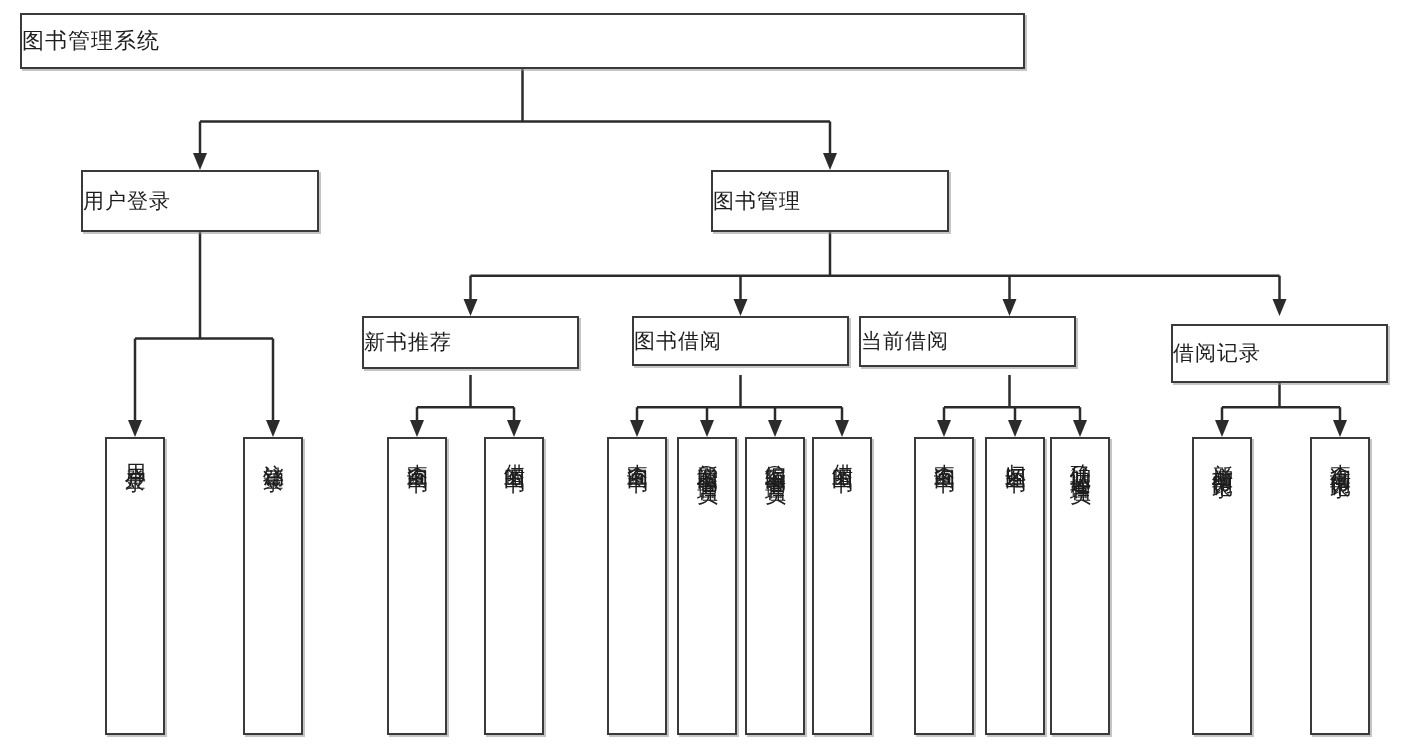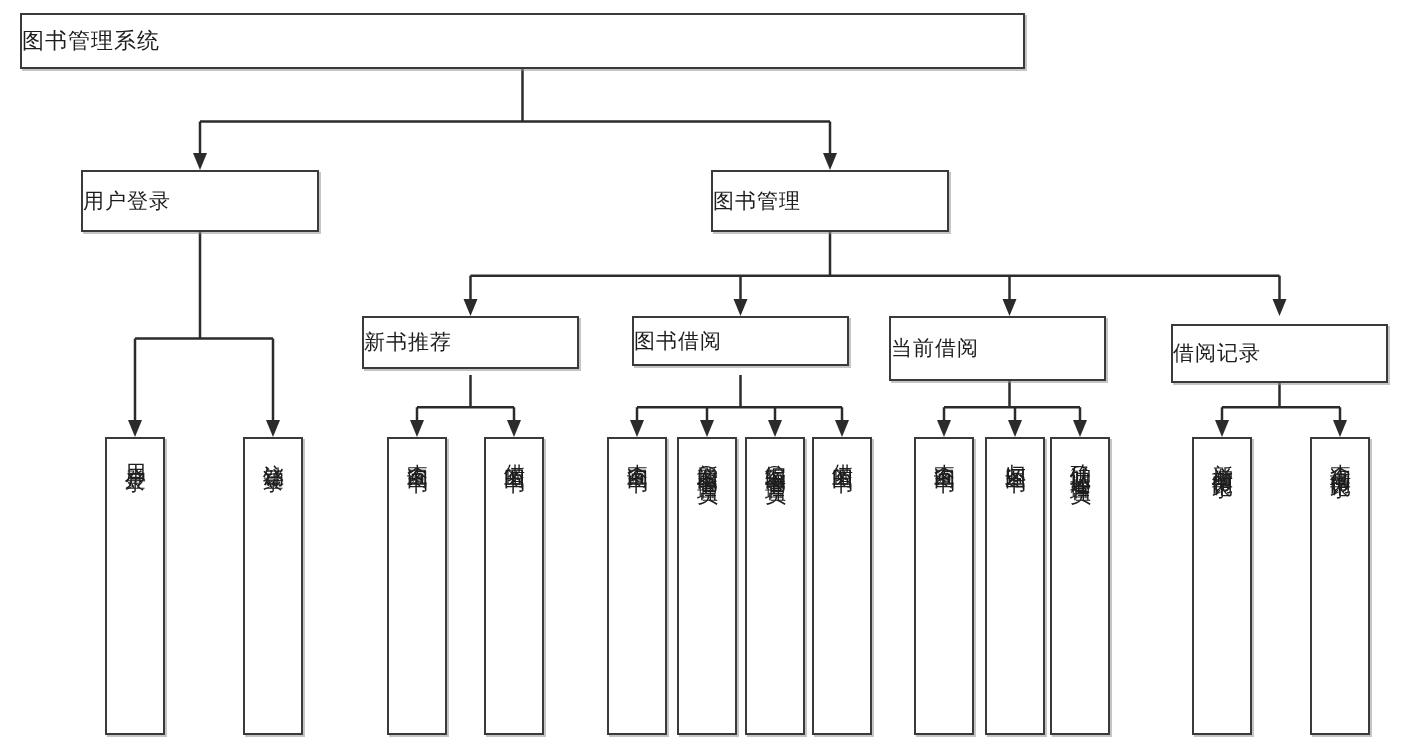--- a/index.html
+++ b/index.html
@@ -137,21 +137,21 @@
       </div>
       <div class="node level2" style="left: 711px; top: 170px; width: 238px; height: 62px;">
         <span class="node-label">图书管理</span>
       </div>
       <div class="node level3" style="left: 362px; top: 316px; width: 217px; height: 53px;">
         <span class="node-label">新书推荐</span>
       </div>
       <div class="node level3" style="left: 632px; top: 316px; width: 217px; height: 50px;">
         <span class="node-label">图书借阅</span>
       </div>
-      <div class="node level3" style="left: 889px; top: 316px; width: 217px; height: 65px;">
+      <div class="node level3" style="left: 859px; top: 316px; width: 217px; height: 51px;">
         <span class="node-label">当前借阅</span>
       </div>
       <div class="node level3" style="left: 1171px; top: 324px; width: 217px; height: 59px;">
         <span class="node-label">借阅记录</span>
       </div>
       <div class="node leaf vertical" style="left: 105px; top: 437px; width: 60px; height: 298px;">
         <span class="node-label">用户登录</span>
       </div>
       <div class="node leaf vertical" style="left: 243px; top: 437px; width: 60px; height: 298px;">
         <span class="node-label">注销登录</span>

